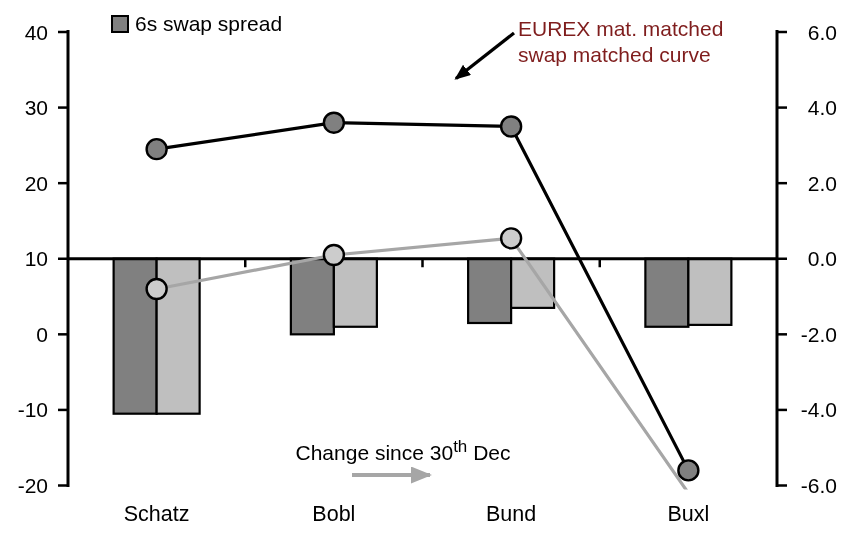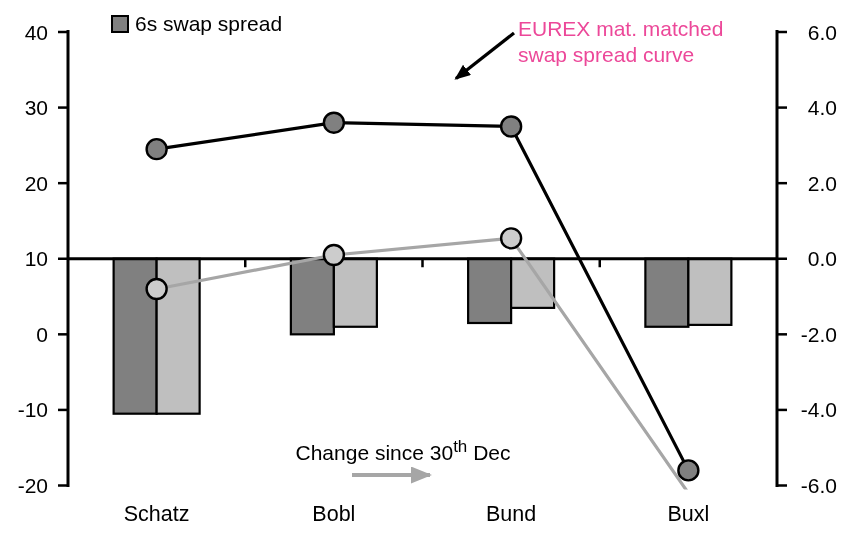--- a/index.html
+++ b/index.html
@@ -4,21 +4,21 @@
 <style>
   html,body{margin:0;padding:0;background:#fff;}
   body{width:852px;height:539px;overflow:hidden;font-family:"Liberation Sans",sans-serif;}
   .stage{position:relative;width:852px;height:539px;background:#fff;}
   #chart-svg{position:absolute;left:0;top:0;}
   #chart-svg text{font-family:"Liberation Sans",sans-serif;fill:#000;}
   .legend{position:absolute;left:111px;top:12px;display:flex;flex-direction:row;row-gap:13px;}
   .legend-item{display:flex;align-items:center;}
   .swatch{display:inline-block;width:14px;height:14px;border:2px solid #000;margin-right:6px;flex:0 0 auto;}
   .legend-label{font-size:21px;color:#000;white-space:nowrap;}
-  .anno-eurex{position:absolute;left:518px;top:16px;font-size:21px;line-height:26px;color:#ec4899;white-space:nowrap;}
+  .anno-eurex{position:absolute;left:518px;top:16px;font-size:21px;line-height:26px;color:#7f1d1d;white-space:nowrap;}
   .anno-change{position:absolute;left:283px;top:441px;width:240px;text-align:center;font-size:21px;color:#000;white-space:nowrap;}
   .anno-change sup{font-size:17px;vertical-align:super;line-height:0;}
 </style>
 </head>
 <body>
 
 <div class="stage">
   <svg id="chart-svg" width="852" height="539" viewBox="0 0 852 539">
       <defs>
         <marker id="ah-black" orient="auto" markerUnits="userSpaceOnUse" markerWidth="18" markerHeight="15" refX="14" refY="6.5">
@@ -96,17 +96,17 @@
 
   <div class="legend">
     <div class="legend-item">
       <span class="swatch" style="background: rgb(128, 128, 128);"></span>
       <span class="legend-label">6s swap spread</span>
     </div>
   </div>
 
   <div class="anno-eurex">
     <div>EUREX mat. matched</div>
-    <div>swap spread curve</div>
+    <div>swap matched curve</div>
   </div>
 
   <div class="anno-change"><span>Change since 30</span><sup>th</sup><span> Dec</span></div>
 </div>
 
 </body></html>

